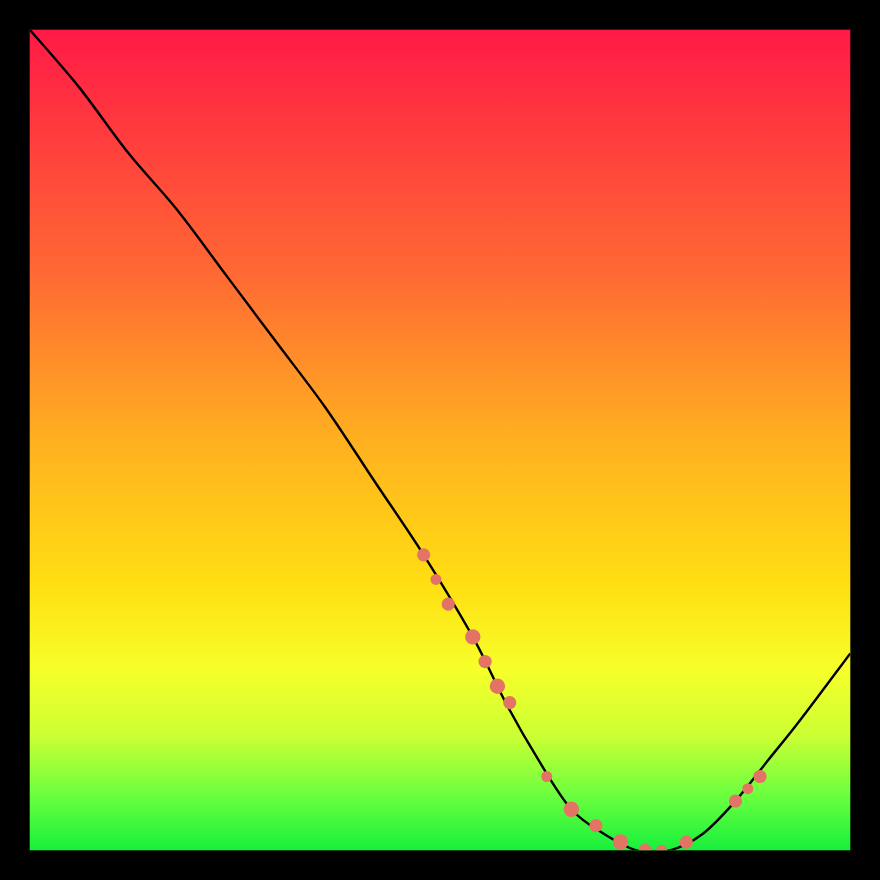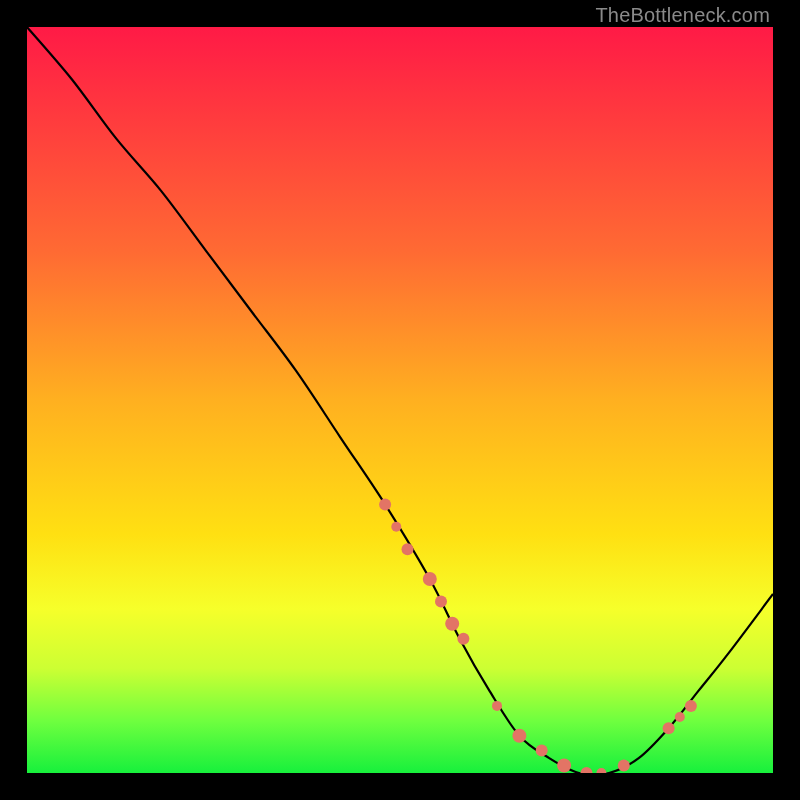--- a/index.html
+++ b/index.html
@@ -61,21 +61,20 @@
     fill: none;
   }
   .dot {
     fill: #e37465;
   }
 </style>
 </head>
 <body>
 
 <div class="frame">
-  <div class="watermark">TheBottleneck.com</div>
 
   <div class="plot">
     <svg class="curve" viewBox="0 0 746 746" preserveAspectRatio="none">
       <path d="M 0.0 0.0 C 7.5 8.7, 29.8 33.6, 44.8 52.2 C 59.7 70.9, 74.6 93.2, 89.5 111.9 C 104.4 130.5, 119.4 145.5, 134.3 164.1 C 149.2 182.8, 164.1 203.9, 179.0 223.8 C 194.0 243.7, 208.9 263.6, 223.8 283.5 C 238.7 303.4, 253.6 322.0, 268.6 343.2 C 283.5 364.3, 298.4 387.9, 313.3 410.3 C 328.2 432.7, 343.2 453.8, 358.1 477.4 C 373.0 501.1, 390.4 529.7, 402.8 552.0 C 415.3 574.4, 422.7 593.1, 432.7 611.7 C 442.6 630.4, 452.6 647.8, 462.5 663.9 C 472.5 680.1, 482.4 697.5, 492.4 708.7 C 502.3 719.9, 512.3 724.9, 522.2 731.1 C 532.1 737.3, 542.1 743.5, 552.0 746.0 C 562.0 748.5, 571.9 748.5, 581.9 746.0 C 591.8 743.5, 601.8 738.5, 611.7 731.1 C 621.7 723.6, 631.6 712.4, 641.6 701.2 C 651.5 690.0, 661.5 676.4, 671.4 663.9 C 681.3 651.5, 688.8 642.8, 701.2 626.6 C 713.7 610.5, 738.5 576.9, 746.0 567.0"></path>
       <g>
           <circle cx="358.1" cy="477.4" r="6" class="dot"></circle>
           <circle cx="369.3" cy="499.8" r="5" class="dot"></circle>
           <circle cx="380.5" cy="522.2" r="6" class="dot"></circle>
           <circle cx="402.8" cy="552.0" r="7" class="dot"></circle>
           <circle cx="414.0" cy="574.4" r="6" class="dot"></circle>

